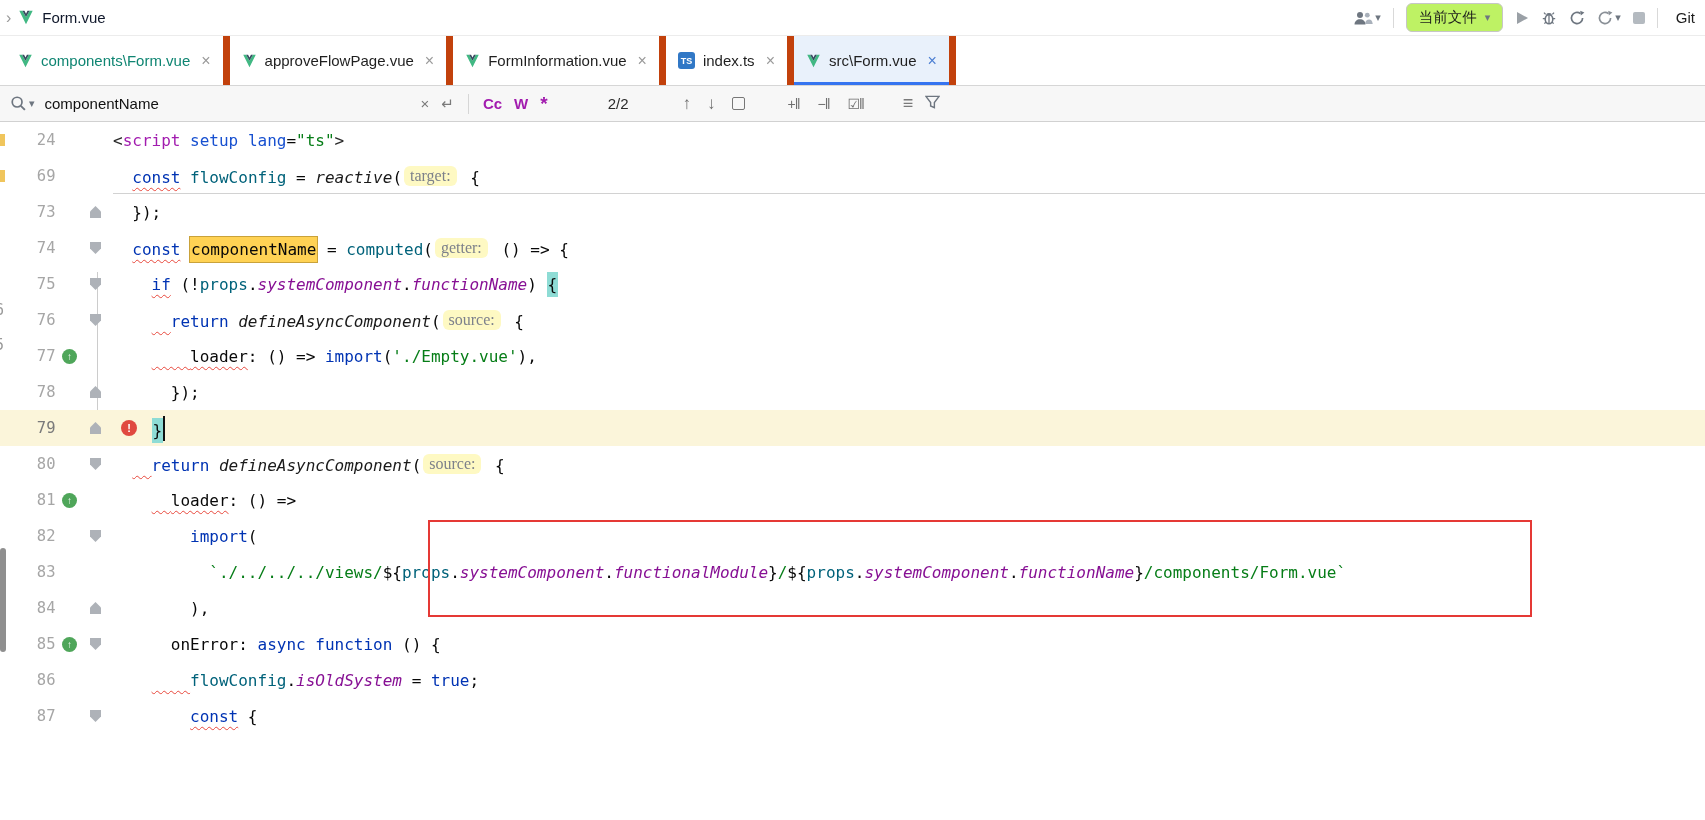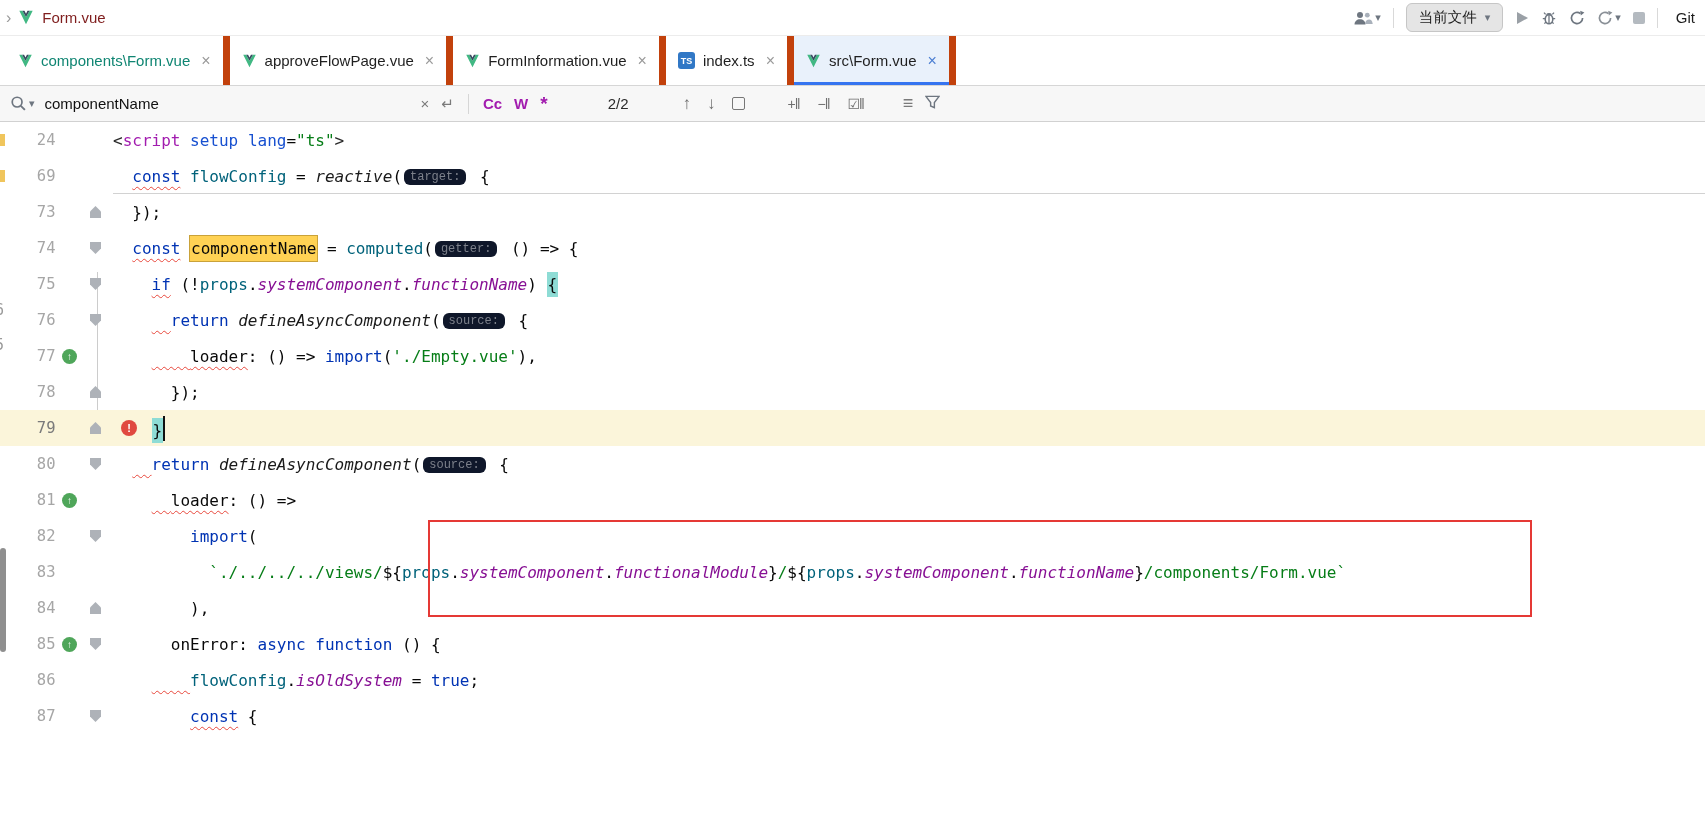--- a/index.html
+++ b/index.html
@@ -7,27 +7,27 @@
   body {
     width:1705px; height:820px; overflow:hidden; position:relative;
     background:#ffffff; font-family:"Liberation Sans", sans-serif; color:#1f1f1f;
   }
 
   
   .titlebar { height:36px; display:flex; align-items:center; padding:0 10px 0 4px;
     background:#ffffff; border-bottom:1px solid #ececec; }
   .tb-left { display:flex; align-items:center; gap:5px; }
   .crumb-chev { color:#9a9a9a; font-size:16px; padding:0 2px; }
-  .win-title { font-size:15px; color:#7f1d1d; margin-left:3px; }
+  .win-title { font-size:15px; color:#0f172a; margin-left:3px; }
   .tb-right { margin-left:auto; display:flex; align-items:center; gap:12px; }
   .tb-icon { display:flex; align-items:center; gap:2px; color:#6e7680; cursor:default; }
   .tb-chev { font-size:11px; color:#6e7680; }
   .tb-divider { width:1px; height:20px; background:#d9d9d9; }
   .run-combo { display:flex; align-items:center; gap:8px; border:1px solid #c6c6c6;
-    border-radius:6px; padding:4px 12px; background:#e5e5e5; font-size:14.5px; color:#1c1c1c; }
+    border-radius:6px; padding:4px 12px; background:#bef264; font-size:14.5px; color:#1c1c1c; }
   .git-label { font-size:15px; color:#1c1c1c; margin-left:6px; }
 
   
   .tabbar { height:50px; display:flex; align-items:stretch; background:#ffffff;
     border-bottom:1px solid #d6d6d6; padding-left:6px; }
   .tab { display:flex; align-items:center; gap:8px; padding:0 12px; font-size:15px;
     color:#1f1f1f; border-right:7px solid #c2410c; position:relative; }
   .tab.active { background:#e9f1fb; box-shadow: inset 0 -3px 0 var(--accent); }
   .tab .close { color:#9a9a9a; font-size:16px; margin-left:3px; }
   .tab.active .close { color:#4c7fd2; }
@@ -67,22 +67,22 @@
   .vr  { color:var(--vr); }
   .pr  { color:var(--pr); font-style:italic; }
   .it  { color:#1a1a1a; font-style:italic;text-align:right; }
   .tag { color:var(--tag); }
   .attr{ color:var(--attr); }
   .tp  { color:#2b2b2b; }
   .sq, .sqw { text-decoration-line:underline; text-decoration-style:wavy;
     text-decoration-color:var(--squiggle); text-decoration-thickness:1px; text-underline-offset:4px; }
   .match { background:var(--match-bg); outline:1.5px solid var(--match-border); padding:3px 1px; }
   .bh { background:var(--brace-bg); padding:3px 1px; }
-  .hint { display:inline-block; font-family:Liberation Mono, monospace; font-size:12px;
-    color:#7d818b; background:#0f172a; border-radius:6px; padding:1px 6px; margin:0 4px 0 2px;
+  .hint { display:inline-block; font-family:Liberation Serif, serif; font-size:16px;
+    color:#7d818b; background:#fef9c3; border-radius:6px; padding:1px 6px; margin:0 4px 0 2px;
     vertical-align:2px; font-style:normal; }
   .caret { display:inline-block; width:2px; height:25px; background:#101010; vertical-align:-5px; }
   .fold { width:11px; height:12px; background:#aeb2b8; }
   .fold.d { clip-path: polygon(0 0,100% 0,100% 55%,50% 100%,0 55%); }
   .fold.u { clip-path: polygon(50% 0,100% 45%,100% 100%,0 100%,0 45%); }
   .gicon { width:15px; height:15px; border-radius:50%; background:#4fa65a; color:#fff;
     font-size:10px; display:flex; align-items:center; justify-content:center;
     font-family:"Liberation Sans", sans-serif; }
   .eicon { position:absolute; left:121px; top:50%; transform:translateY(-50%);
     width:16px; height:16px; border-radius:50%; background:#e04940; color:#fff; font-weight:bold;

